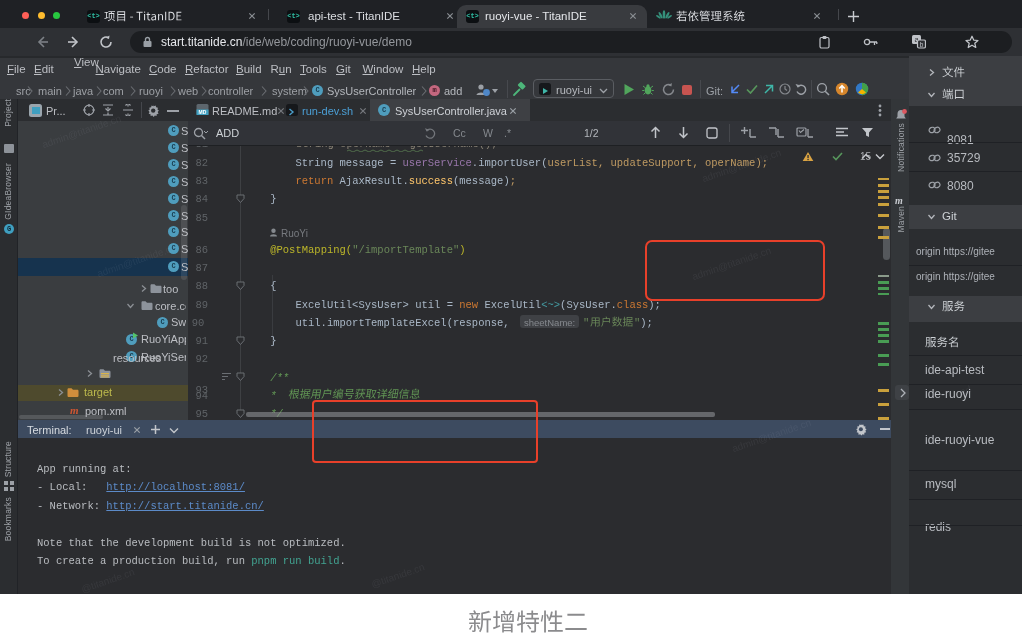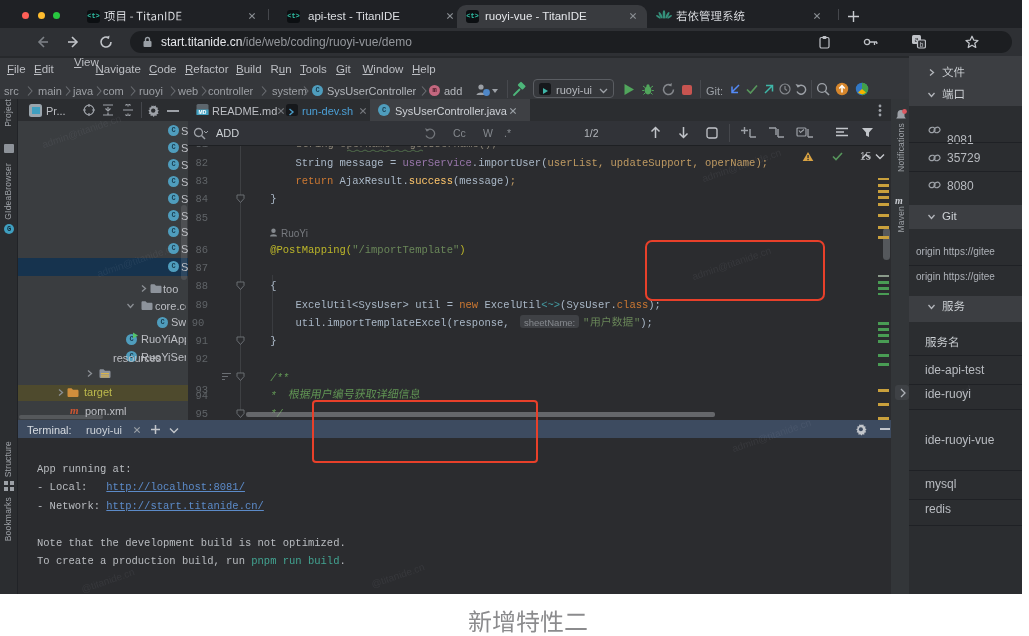--- a/index.html
+++ b/index.html
@@ -124,21 +124,21 @@
 <div class="abs" style="left:62px;top:56px;font:11.5px 'Liberation Sans';color:#bdbfc4;margin-left:12px;"><span style="text-decoration:underline;">V</span>iew</div>
 <div class="abs" style="left:95.5px;top:63px;font:11.5px 'Liberation Sans';color:#bdbfc4;"><span style="text-decoration:underline;">N</span>avigate</div>
 <div class="abs" style="left:149px;top:63px;font:11.5px 'Liberation Sans';color:#bdbfc4;"><span style="text-decoration:underline;">C</span>ode</div>
 <div class="abs" style="left:185px;top:63px;font:11.5px 'Liberation Sans';color:#bdbfc4;"><span style="text-decoration:underline;">R</span>efactor</div>
 <div class="abs" style="left:236px;top:63px;font:11.5px 'Liberation Sans';color:#bdbfc4;"><span style="text-decoration:underline;">B</span>uild</div>
 <div class="abs" style="left:270.5px;top:63px;font:11.5px 'Liberation Sans';color:#bdbfc4;">R<span style="text-decoration:underline;">u</span>n</div>
 <div class="abs" style="left:300px;top:63px;font:11.5px 'Liberation Sans';color:#bdbfc4;"><span style="text-decoration:underline;">T</span>ools</div>
 <div class="abs" style="left:336px;top:63px;font:11.5px 'Liberation Sans';color:#bdbfc4;"><span style="text-decoration:underline;">G</span>it</div>
 <div class="abs" style="left:362.5px;top:63px;font:11.5px 'Liberation Sans';color:#bdbfc4;"><span style="text-decoration:underline;">W</span>indow</div>
 <div class="abs" style="left:412px;top:63px;font:11.5px 'Liberation Sans';color:#bdbfc4;"><span style="text-decoration:underline;">H</span>elp</div>
-<div class="abs" style="left:4px;top:85px;font:11px 'Liberation Sans';color:#9da0a5;">src</div>
+<div class="abs" style="left:16px;top:85px;font:11px 'Liberation Sans';color:#9da0a5;">src</div>
 <div class="abs" style="left:38px;top:85px;font:11px 'Liberation Sans';color:#9da0a5;">main</div>
 <div class="abs" style="left:73px;top:85px;font:11px 'Liberation Sans';color:#9da0a5;">java</div>
 <div class="abs" style="left:103px;top:85px;font:11px 'Liberation Sans';color:#9da0a5;">com</div>
 <div class="abs" style="left:139px;top:85px;font:11px 'Liberation Sans';color:#9da0a5;">ruoyi</div>
 <div class="abs" style="left:178px;top:85px;font:11px 'Liberation Sans';color:#9da0a5;">web</div>
 <div class="abs" style="left:208px;top:85px;font:11px 'Liberation Sans';color:#9da0a5;">controller</div>
 <div class="abs" style="left:272px;top:85px;font:11px 'Liberation Sans';color:#9da0a5;">system</div>
 <svg class="abs" style="left:27px;top:86px" width="6" height="10">
         <path d="M1 0.5 L5 5 L1 9.5" stroke="#6a6d72" stroke-width="1.1" fill="none"></path>
       </svg>
@@ -642,21 +642,21 @@
         <g fill="#cdd1d5" transform="translate(0,10.3)">
           <path transform="translate(0.0,0) scale(0.011500,-0.011500)" d="M108 803V444C108 296 102 95 34 -46C52 -52 82 -69 95 -81C141 14 161 140 170 259H329V11C329 -4 323 -8 310 -8C297 -9 255 -9 209 -8C219 -28 228 -61 230 -80C298 -80 338 -79 364 -66C390 -54 399 -31 399 10V803ZM176 733H329V569H176ZM176 499H329V330H174C175 370 176 409 176 444ZM858 391C836 307 801 231 758 166C711 233 675 309 648 391ZM487 800V-80H558V391H583C615 287 659 191 716 110C670 54 617 11 562 -19C578 -32 598 -57 606 -74C661 -42 713 1 759 54C806 -2 860 -48 921 -81C933 -63 954 -37 970 -23C907 7 851 53 802 109C865 198 914 311 941 447L897 463L884 460H558V730H839V607C839 595 836 592 820 591C804 590 751 590 690 592C700 574 711 548 714 528C790 528 841 528 872 538C904 549 912 569 912 606V800Z"></path>
           <path transform="translate(11.5,0) scale(0.011500,-0.011500)" d="M446 381C442 345 435 312 427 282H126V216H404C346 87 235 20 57 -14C70 -29 91 -62 98 -78C296 -31 420 53 484 216H788C771 84 751 23 728 4C717 -5 705 -6 684 -6C660 -6 595 -5 532 1C545 -18 554 -46 556 -66C616 -69 675 -70 706 -69C742 -67 765 -61 787 -41C822 -10 844 66 866 248C868 259 870 282 870 282H505C513 311 519 342 524 375ZM745 673C686 613 604 565 509 527C430 561 367 604 324 659L338 673ZM382 841C330 754 231 651 90 579C106 567 127 540 137 523C188 551 234 583 275 616C315 569 365 529 424 497C305 459 173 435 46 423C58 406 71 376 76 357C222 375 373 406 508 457C624 410 764 382 919 369C928 390 945 420 961 437C827 444 702 463 597 495C708 549 802 619 862 710L817 741L804 737H397C421 766 442 796 460 826Z"></path>
           <path transform="translate(23.0,0) scale(0.011500,-0.011500)" d="M263 529C314 494 373 446 417 406C300 344 171 299 47 273C61 256 79 224 86 204C141 217 197 233 252 253V-79H327V-27H773V-79H849V340H451C617 429 762 553 844 713L794 744L781 740H427C451 768 473 797 492 826L406 843C347 747 233 636 69 559C87 546 111 519 122 501C217 550 296 609 361 671H733C674 583 587 508 487 445C440 486 374 536 321 572ZM773 42H327V271H773Z"></path>
         </g>
       </svg>
 <div class="abs" style="left:925px;top:362.5px;font:12px 'Liberation Sans';color:#b9bcc1;">ide-api-test</div>
 <div class="abs" style="left:925px;top:387px;font:12px 'Liberation Sans';color:#b9bcc1;">ide-ruoyi</div>
 <div class="abs" style="left:925px;top:433px;font:12px 'Liberation Sans';color:#b9bcc1;">ide-ruoyi-vue</div>
 <div class="abs" style="left:925px;top:477px;font:12px 'Liberation Sans';color:#b9bcc1;">mysql</div>
-<div class="abs" style="left:925px;top:502px;font:12px 'Liberation Sans';color:#b9bcc1;">redis</div>
+<div class="abs" style="left:925px;top:520px;font:12px 'Liberation Sans';color:#b9bcc1;">redis</div>
 <div class="abs" style="left:909px;top:354.5px;width:113px;height:1px;background:#1f2125;"></div>
 <div class="abs" style="left:909px;top:383.5px;width:113px;height:1px;background:#1f2125;"></div>
 <div class="abs" style="left:909px;top:408.5px;width:113px;height:1px;background:#1f2125;"></div>
 <div class="abs" style="left:909px;top:470px;width:113px;height:1px;background:#1f2125;"></div>
 <div class="abs" style="left:909px;top:498.5px;width:113px;height:1px;background:#1f2125;"></div>
 <div class="abs" style="left:909px;top:524.5px;width:113px;height:1px;background:#1f2125;"></div>
 <div class="wm" style="left:95px;top:255px;">admin@titanide.cn</div>
 <div class="wm" style="left:690px;top:258px;">admin@titanide.cn</div>
 <div class="wm" style="left:700px;top:160px;">admin@titanide.cn</div>
 <div class="wm" style="left:730px;top:430px;">admin@titanide.cn</div>

